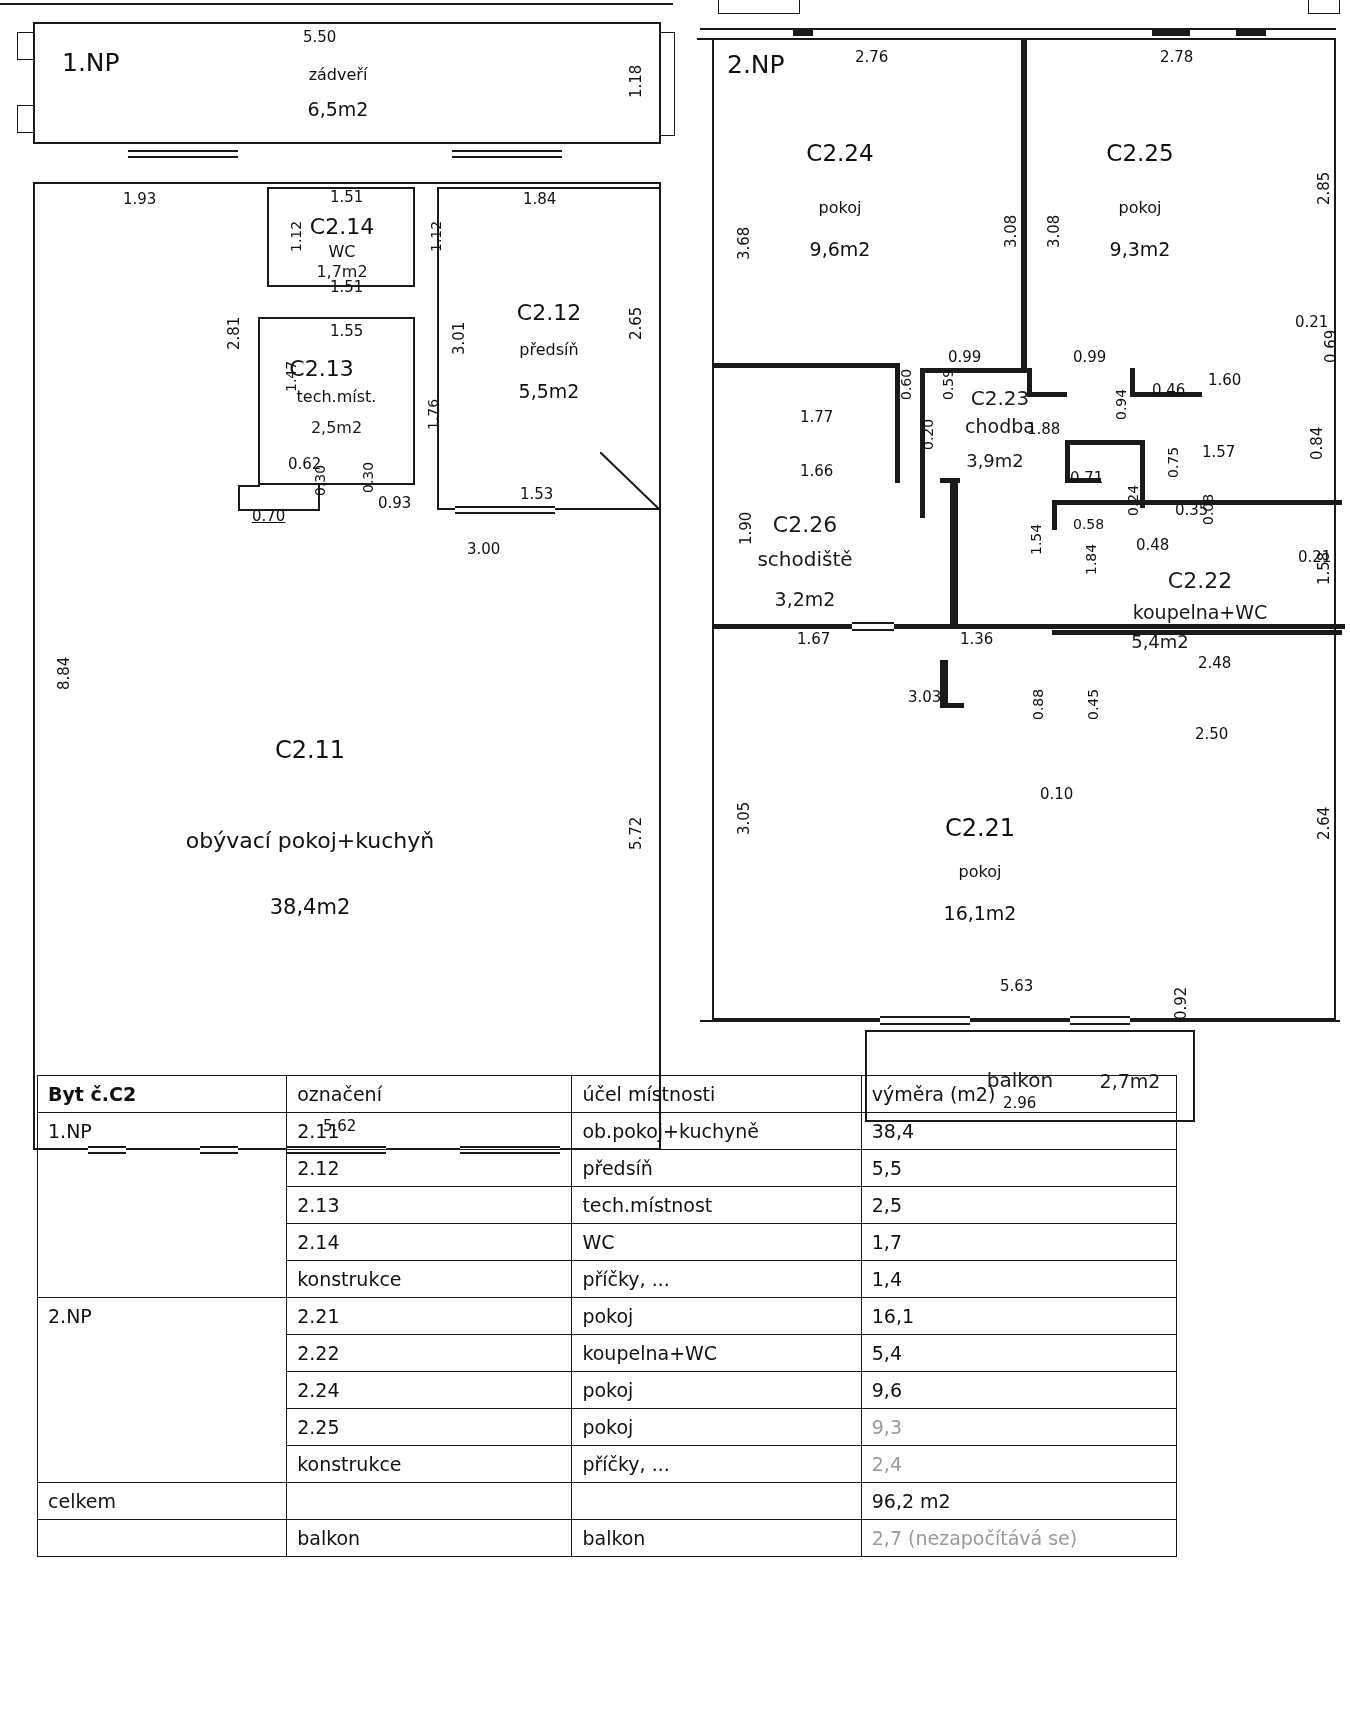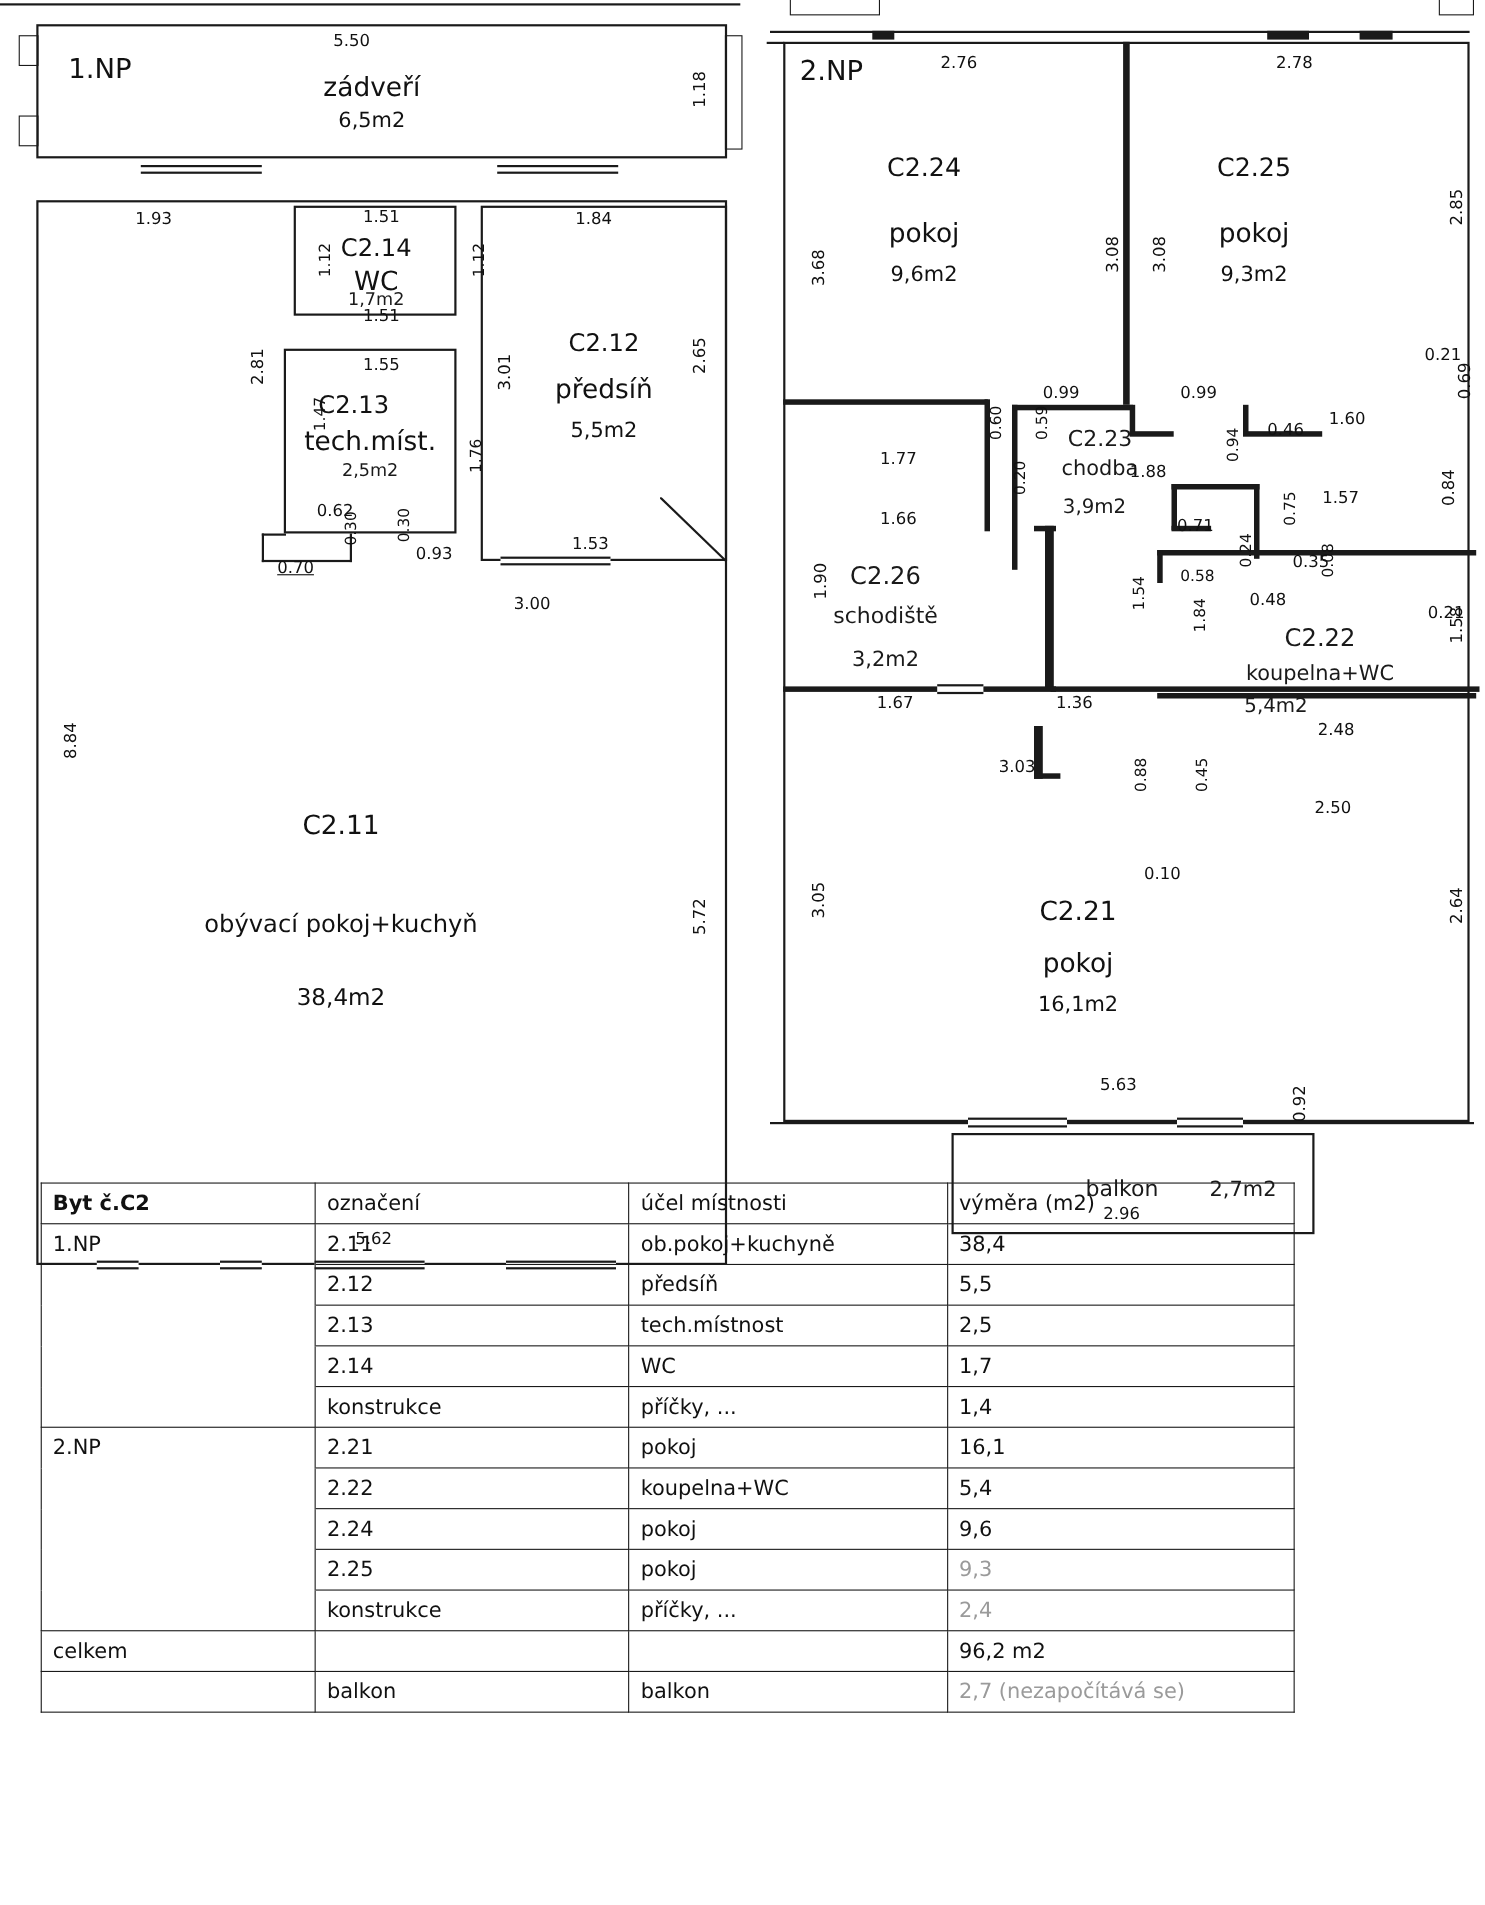--- a/index.html
+++ b/index.html
@@ -56,21 +56,21 @@
     position: absolute;
     font-size: 25px;
     color: #111;
     white-space: nowrap;
   }
   .rm-code {
     font-size: 22px;
     color: #111;
   }
   .rm-name {
-    font-size: 24px;
+    font-size: 16px;
     color: #111;
   }
   .rm-area {
     font-size: 19px;
     color: #111;
   }
   .rm-name-sm { font-size: 17px; }
   .rm-code-sm { font-size: 19px; }
   .rm-area-sm { font-size: 16px; }
   .win {

